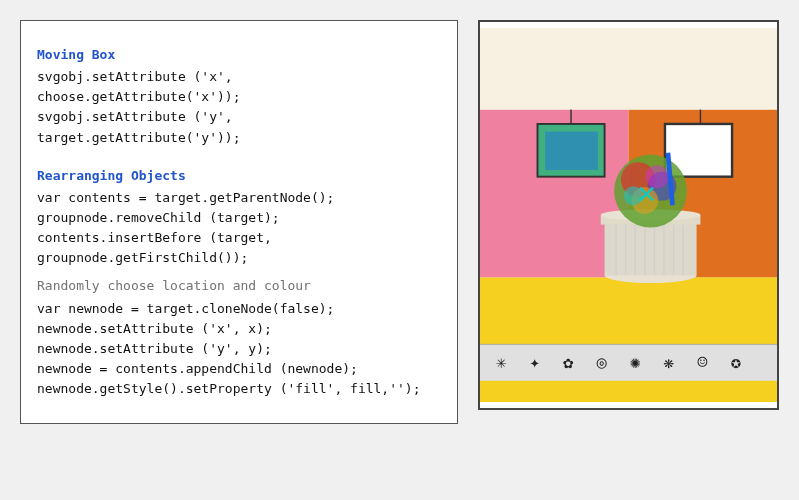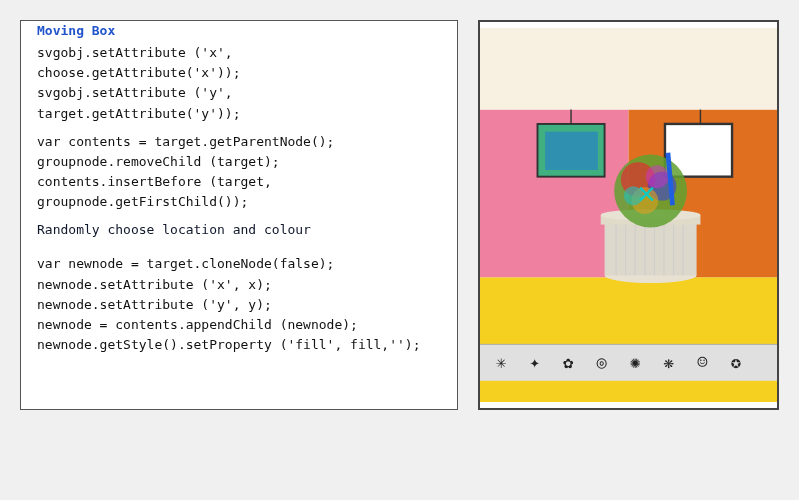--- a/index.html
+++ b/index.html
@@ -13,36 +13,36 @@
       align-items: flex-start;
       justify-content: flex-start;
       padding: 20px;
       gap: 20px;
     }
     .code-panel {
       width: 450px;
       min-height: 390px;
       border: 1px solid #555;
       background: white;
-      padding: 0 16px;
+      padding: 24px 16px;
       line-height: 1.55;
     }
     .section-heading {
       color: #2255cc;
       font-weight: bold;
       margin-top: 10px;
       margin-bottom: 2px;
     }
     .section-heading.first {
       margin-top: 0;
     }
     .sub-heading {
-      color: #0f172a;
+      color: #737373;
       font-style: normal;
-      margin-bottom: 14px;
+      margin-bottom: 2px;
     }
     .code-line {
       color: #111;
       display: block;
     }
     .spacer { height: 8px; }
 
     
     .scene-panel {
       width: 310px;
@@ -61,20 +61,21 @@
 <body>
 
 <div class="code-panel">
 
   <div class="section-heading first">Moving Box</div>
   <span class="code-line">svgobj.setAttribute ('x', choose.getAttribute('x'));</span>
   <span class="code-line">svgobj.setAttribute ('y', target.getAttribute('y'));</span>
 
   <div class="spacer"></div>
 
+  <div class="section-heading">Rearranging Objects</div>
   <span class="code-line">var contents = target.getParentNode();</span>
   <span class="code-line">groupnode.removeChild (target);</span>
   <span class="code-line">contents.insertBefore (target, groupnode.getFirstChild());</span>
 
   <div class="spacer"></div>
 
   <div class="sub-heading">Randomly choose location and colour</div>
   <span class="code-line">var newnode = target.cloneNode(false);</span>
   <span class="code-line">newnode.setAttribute ('x', x);</span>
   <span class="code-line">newnode.setAttribute ('y', y);</span>

